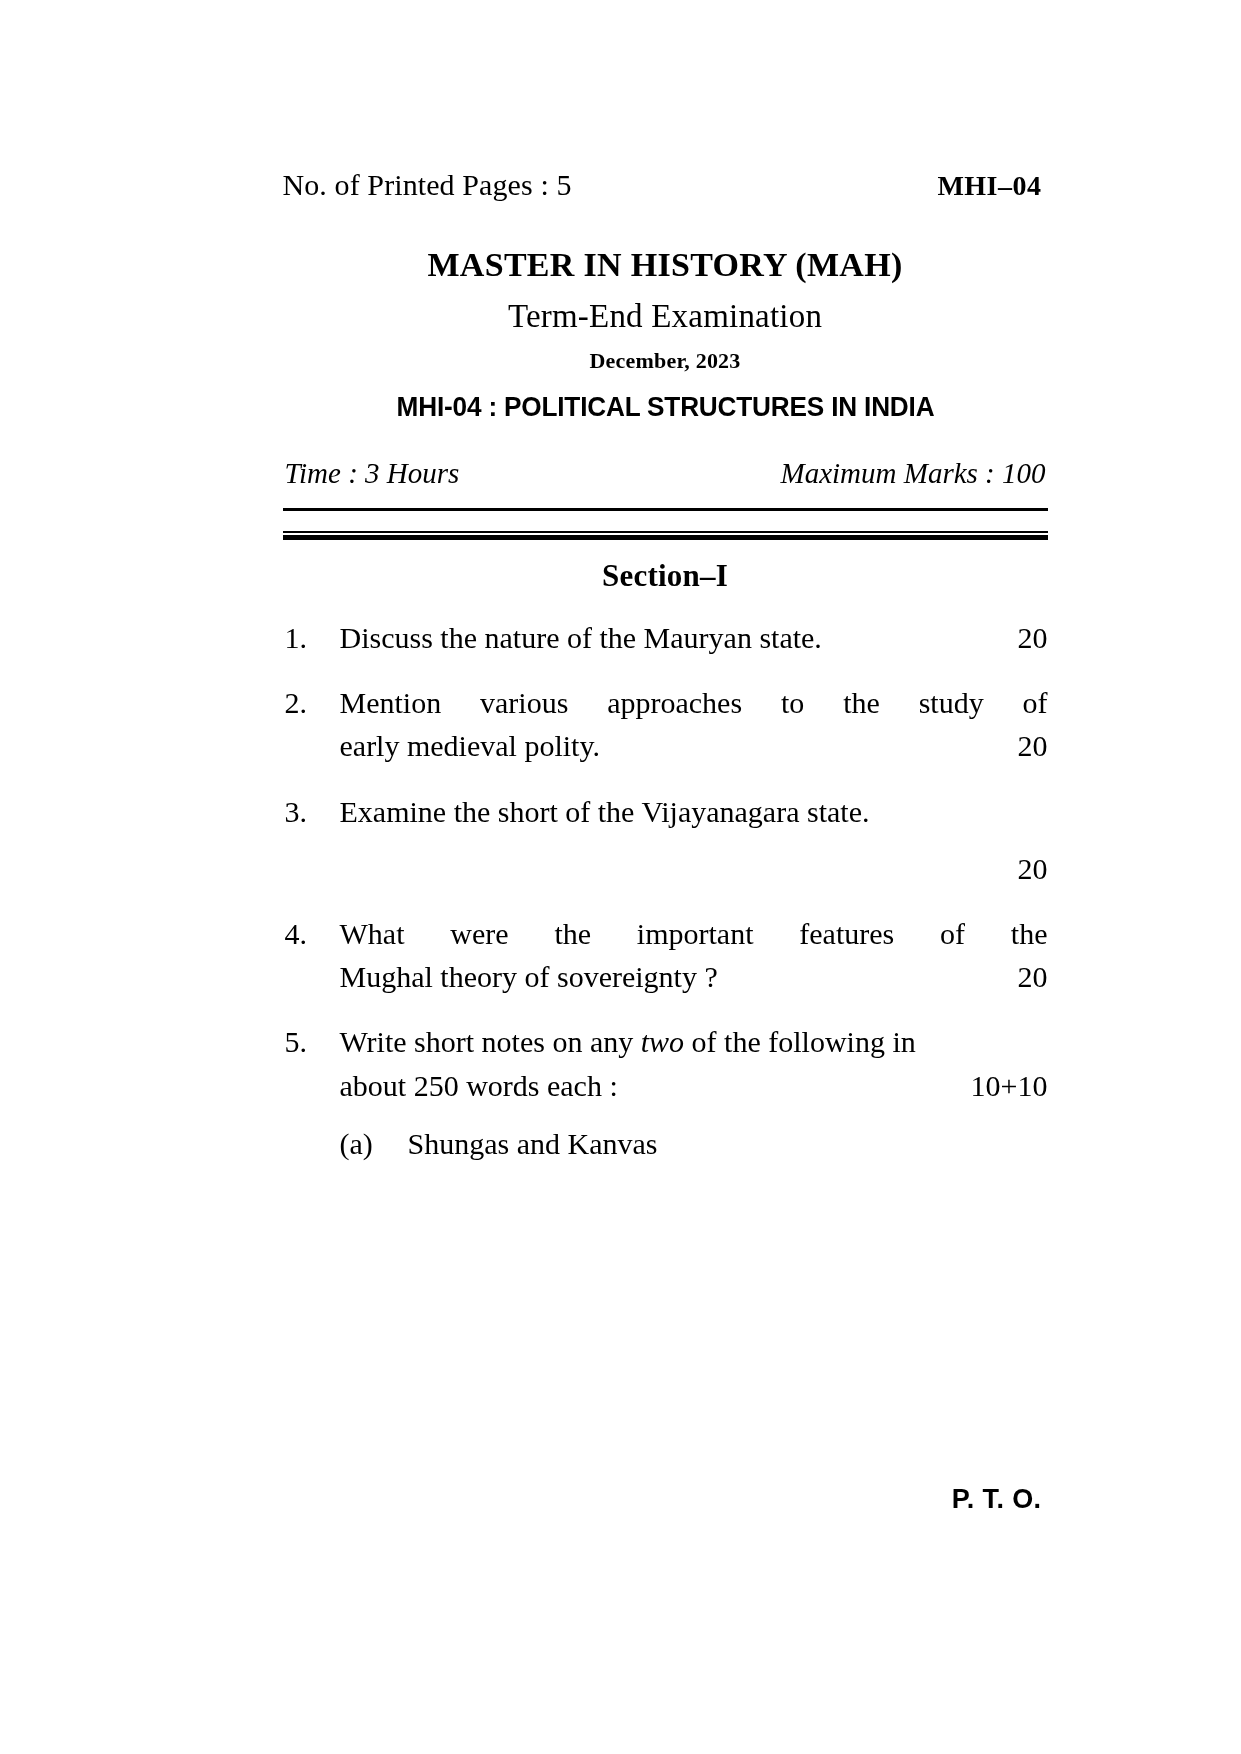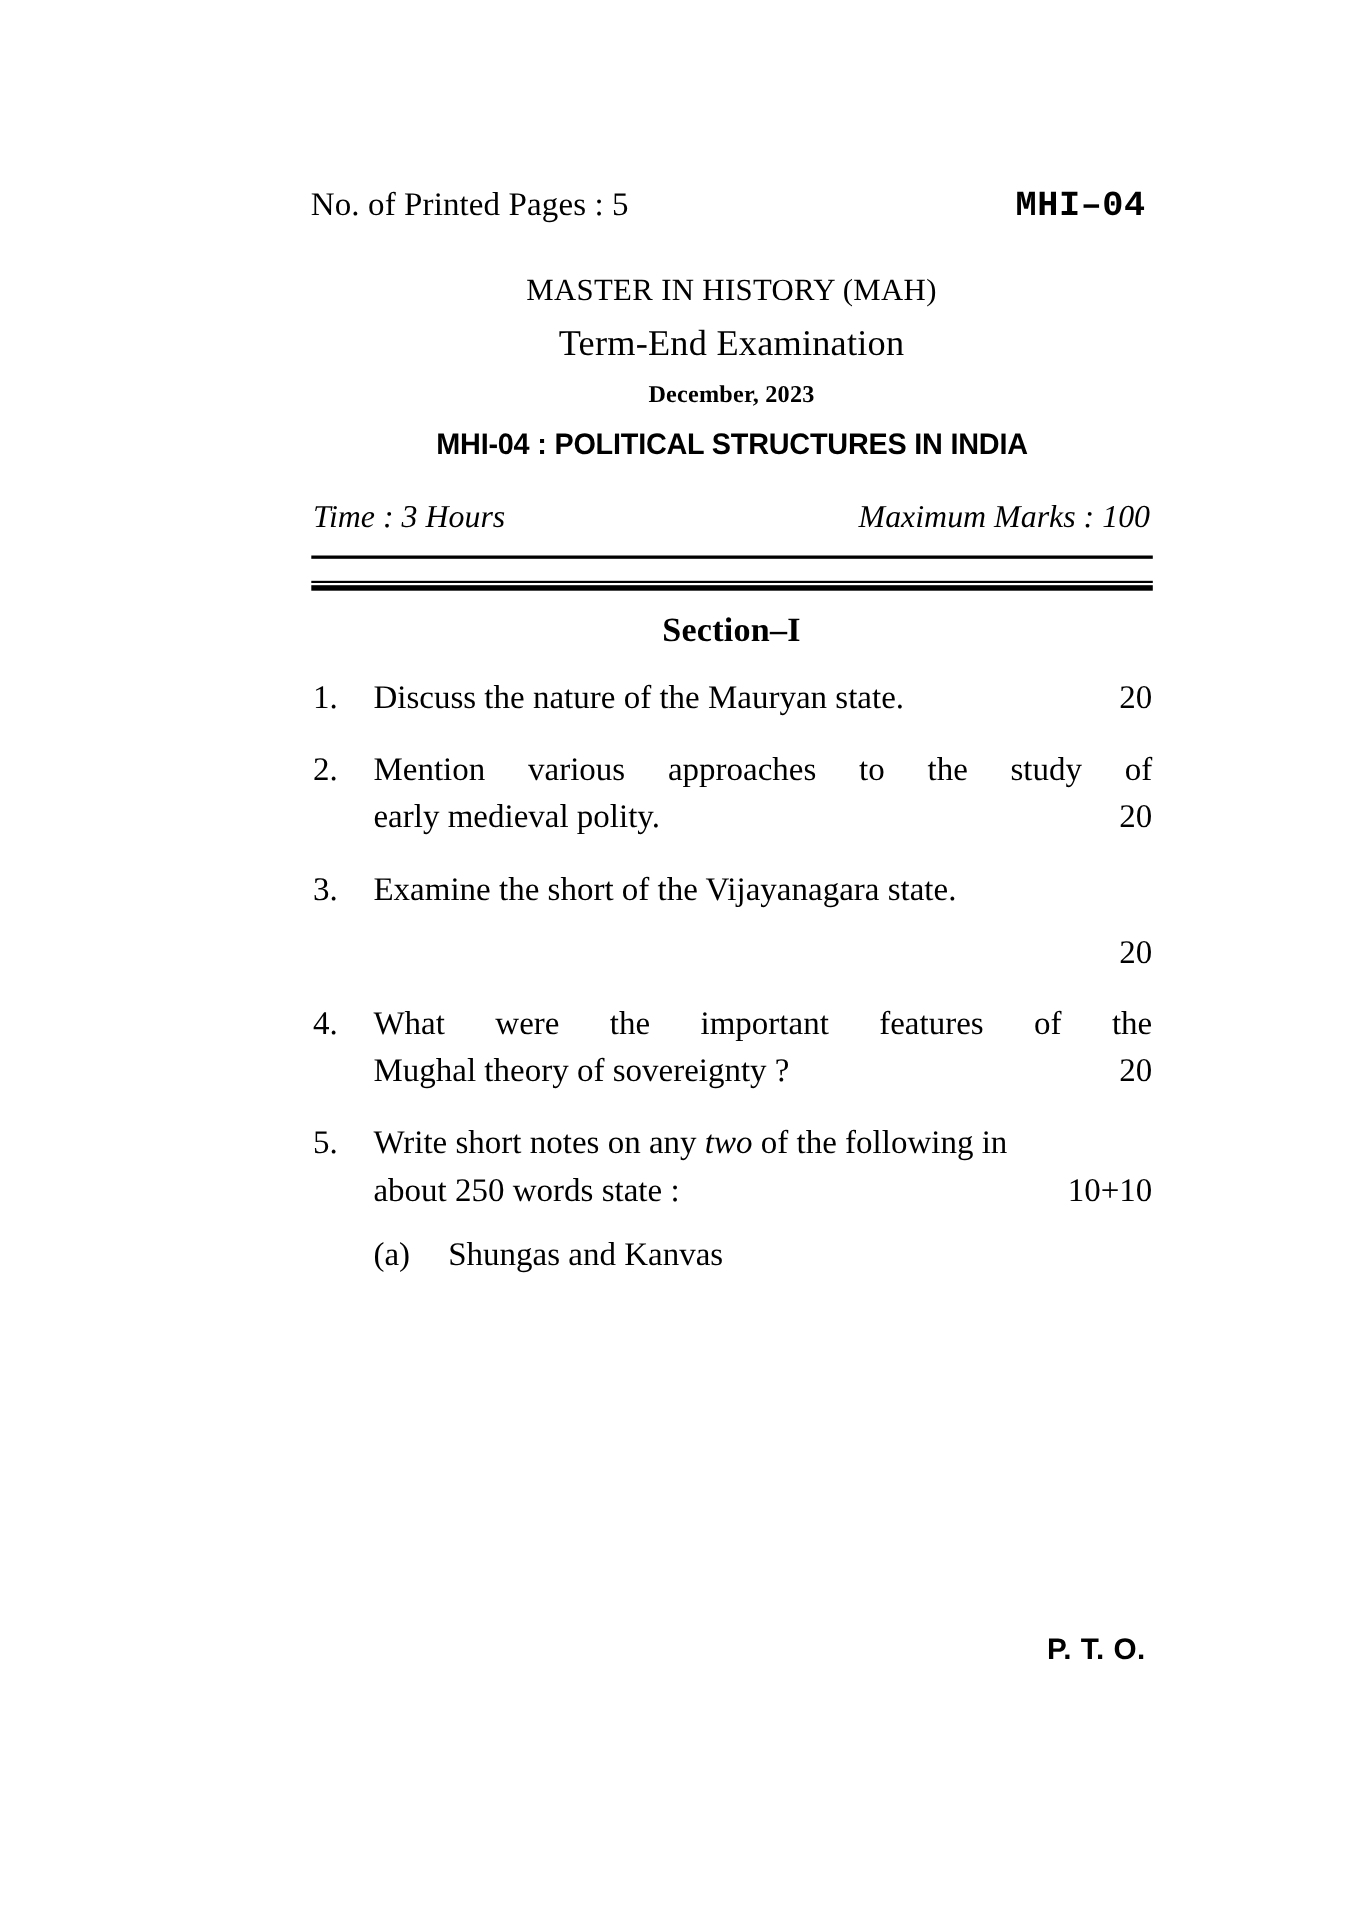--- a/index.html
+++ b/index.html
@@ -34,36 +34,35 @@
     align-items: baseline;
     justify-content: space-between;
     margin-top: 168px;
   }
   .printed-pages {
     font-size: 30px;
     letter-spacing: 0.1px;
     white-space: nowrap;
   }
   .paper-code {
-    font-size: 32px;
+    font-size: 28px;
     font-weight: bold;
     letter-spacing: 0.5px;
     white-space: nowrap;
     padding-right: 6px;
-    font-family: Liberation Mono, monospace;
   }
 
   
   .title-block {
     text-align: center;
     margin-top: 46px;
   }
   .prog-title {
-    font-size: 28px;
-    font-weight: normal;
+    font-size: 34px;
+    font-weight: bold;
     letter-spacing: 0.3px;
     line-height: 1.0;
   }
   .exam-title {
     font-size: 33px;
     font-weight: normal;
     letter-spacing: 0.2px;
     margin-top: 18px;
     line-height: 1.0;
     text-align: center;
@@ -295,21 +294,21 @@
             <span class="marks">20</span>
           </div>
         </div>
       </div>
 
       <div class="q-item">
         <div class="q-num">5.</div>
         <div class="q-body">
           <div class="q-text"><span>Write short notes on any </span><i>two</i><span> of the following in</span></div>
           <div class="q-line">
-            <span class="q-text"><span>about </span><b>250</b><span> words state :</span></span>
+            <span class="q-text"><span>about </span><b>250</b><span> words each :</span></span>
             <span class="marks">10+10</span>
           </div>
           <div class="sub-item">
             <div class="sub-label">(a)</div>
             <div class="sub-text">Shungas and Kanvas</div>
           </div>
         </div>
       </div>
 
     </div>

